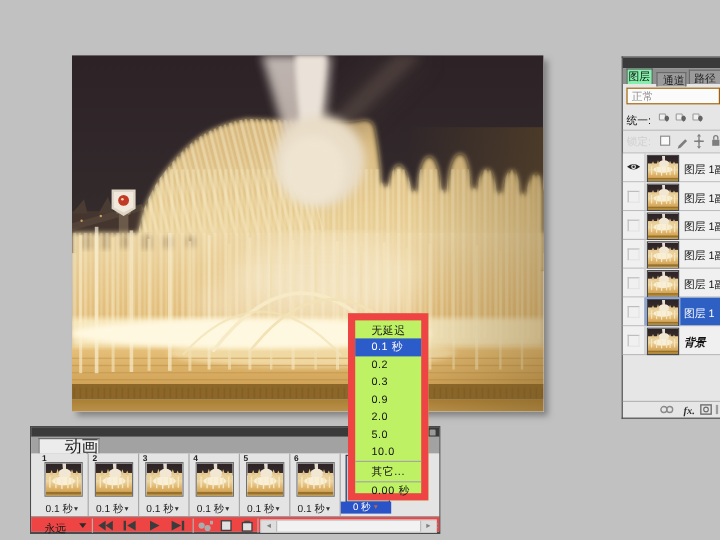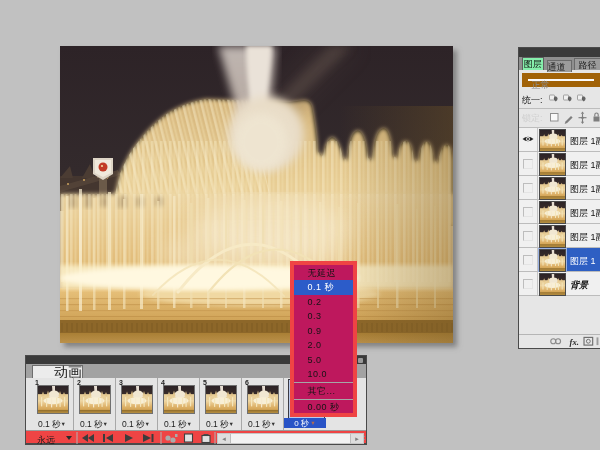--- a/index.html
+++ b/index.html
@@ -338,25 +338,25 @@
     </div>
   </div>
 </div>
 
 <div class="abs" id="layers" style="left:518px;top:47px;width:82px;height:302px;background:#e6e6e6;border-left:1.5px solid #4a4a4a;border-top:1px solid #4a4a4a;border-bottom:1.5px solid #4a4a4a;box-sizing:border-box">
 
   <div class="abs" style="left:0;top:0;width:81px;height:8.5px;background:#3a3a3a"></div>
 
   <div class="abs" style="left:0;top:8.5px;width:81px;height:13.5px;background:#8f8f8f">
     <div class="abs" style="left:2.5px;top:.5px;width:22.5px;height:13px;background:#86efac;border:1px solid #5f5f5f;border-bottom:none;box-sizing:border-box;font-size:9px;color:#111;text-align:center;line-height:12.5px">图层</div>
-    <div class="abs" style="left:27.5px;top:3px;width:25px;height:12px;background:#9b9b9b;border:1px solid #6a6a6a;border-bottom:none;box-sizing:border-box;font-size:9px;color:#222;text-align:left;line-height:12px">通道</div>
+    <div class="abs" style="left:27.5px;top:3px;width:25px;height:12px;background:#9b9b9b;border:1px solid #6a6a6a;border-bottom:none;box-sizing:border-box;font-size:9px;color:#222;text-align:right;line-height:12px">通道</div>
     <div class="abs" style="left:55px;top:1.5px;width:27px;height:12px;background:#9b9b9b;border:1px solid #6a6a6a;border-bottom:none;box-sizing:border-box;font-size:9px;color:#222;text-align:center;line-height:12px">路径</div>
   </div>
 
-  <div class="abs" style="left:2.5px;top:25px;width:78px;height:14px;background:#fbfbfb;border:6px solid #a16207;box-sizing:border-box;font-size:9px;color:#8e8e8e;line-height:12px;padding-left:4px">正常</div>
+  <div class="abs" style="left:2.5px;top:25px;width:78px;height:14px;background:#fbfbfb;border:1px solid #a16207;box-sizing:border-box;font-size:9px;color:#8e8e8e;line-height:12px;padding-left:4px">正常</div>
 
   <div class="abs" style="left:3px;top:46px;font-size:9px;color:#111">统一:</div>
   <svg class="abs" style="left:0;top:44px" width="81" height="14" viewBox="0 0 81 14">
     <g stroke="#9a9a9a" fill="#f0f0f0" stroke-width=".9">
       <rect x="30.5" y="3" width="5" height="5" rx=".5"></rect>
       <rect x="44.5" y="3" width="5" height="5" rx=".5"></rect>
       <rect x="58.5" y="3" width="5" height="5" rx=".5"></rect>
     </g>
     <g fill="#565656" opacity=".9">
       <path d="M35,5.8 q1.7,-3 3.4,0 q.8,2.2 -1.7,3.6 q-2.5,-1.4 -1.7,-3.6 z"></path>
@@ -463,21 +463,21 @@
     </g>
     <text x="51" y="10" font-family="Liberation Serif" font-style="italic" font-weight="bold" font-size="9" fill="#2e2e2e">fx.</text>
     <rect x="66" y="2.5" width="9" height="8" fill="none" stroke="#6e6e6e" stroke-width="1.2"></rect>
     <circle cx="70.5" cy="6.5" r="2" fill="none" stroke="#6e6e6e" stroke-width="1"></circle>
     <rect x="79" y="2.5" width="2" height="8" fill="#9c9c9c"></rect>
   </svg>
 </div>
 
 <div class="abs" style="left:284px;top:418px;width:42px;height:10px;background:#2953c6;color:#fff;font-size:8px;line-height:10px;text-align:center">0 秒<span style="color:#b26a50;font-size:5.5px;vertical-align:1px"> ▼</span></div>
 
-<div class="abs" id="menu" style="left:289.5px;top:260.5px;width:67px;height:156.5px;background:#be185d;border:4px solid #ef4444;box-sizing:border-box;padding-top:1px">
+<div class="abs" id="menu" style="left:289.5px;top:260.5px;width:67px;height:156.5px;background:#bef264;border:6px solid #ef4444;box-sizing:border-box;padding-top:1px">
   <div class="mi">无延迟</div>
   <div class="mi" style="background:#2c5cc9;color:#fff">0.1 秒</div>
   <div class="mi">0.2</div>
   <div class="mi">0.3</div>
   <div class="mi">0.9</div>
   <div class="mi">2.0</div>
   <div class="mi">5.0</div>
   <div class="mi">10.0</div>
   <div class="msep"></div>
   <div class="mi">其它...</div>

